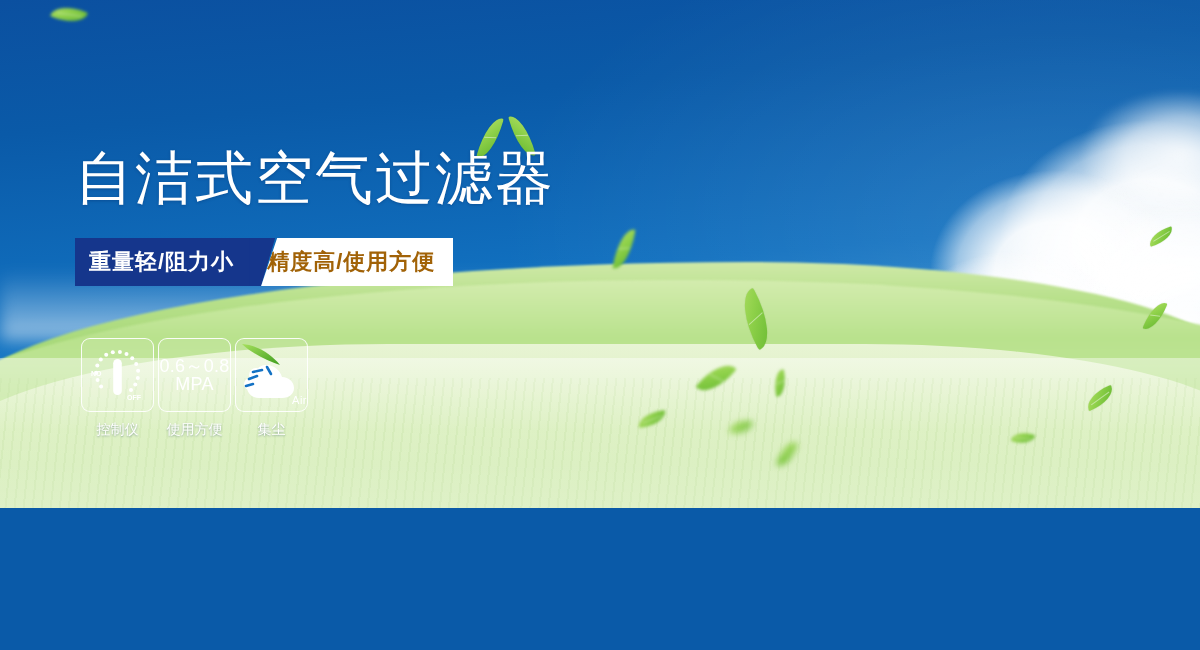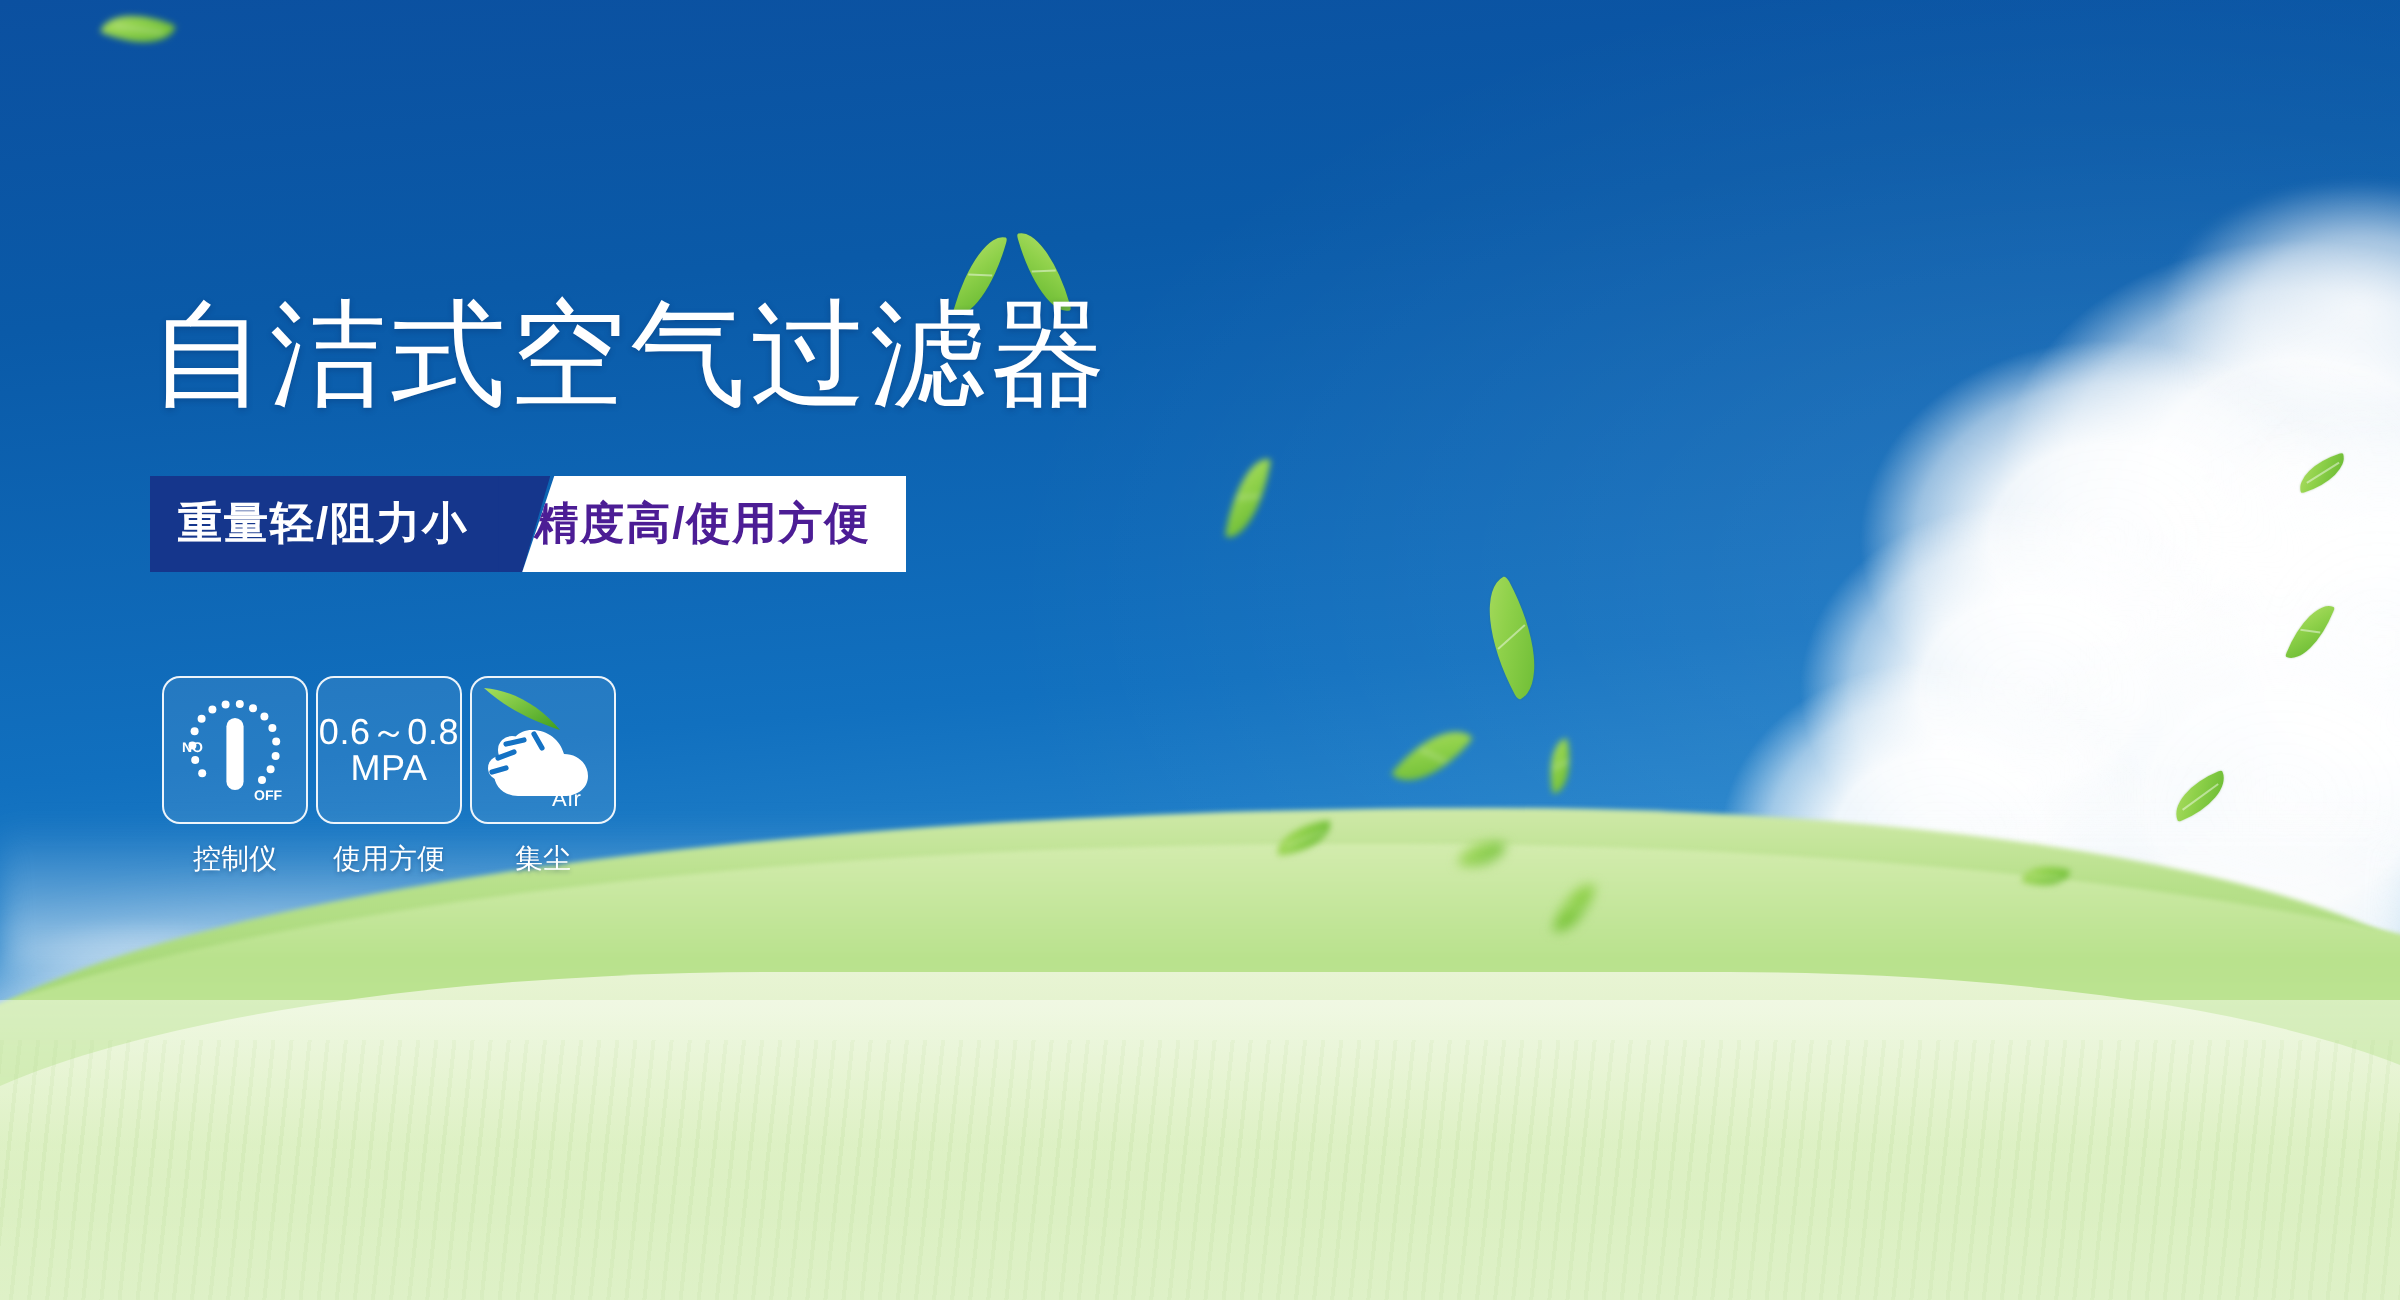--- a/index.html
+++ b/index.html
@@ -4,21 +4,21 @@
 <style>
   * { margin:0; padding:0; box-sizing:border-box; }
   html,body { width:1200px; height:650px; overflow:hidden; }
   body {
     font-family:"Liberation Sans","DejaVu Sans",sans-serif;
     background:#0a5aa8;
   }
 
   #banner {
     position:relative;
-    width:1200px; height:650px;
+    width:1200px; height:508px;
     overflow:hidden;
     background:
       radial-gradient(ellipse 900px 520px at 88% 46%, rgba(255,255,255,0.10) 0%, rgba(255,255,255,0) 62%),
       linear-gradient(175deg, #0b50a0 0%, #0a5aa8 22%, #1170bf 52%, #2f8ed2 74%, #7db9e0 88%, #bcd9ea 100%);
   }
 
   
   .scene { position:absolute; inset:0; pointer-events:none; }
 
   .cloudmass {
@@ -117,21 +117,21 @@
   }
   .sub-wedge {
     width:26px;
     background:linear-gradient(to bottom right, #15368c 0 50%, transparent 50% 100%);
     background:#15368c;
     clip-path:polygon(0 0, 100% 0, 46% 100%, 0 100%);
     margin-left:-1px;
   }
   .sub-right {
     background:#ffffff;
-    color:#4c1d95;
+    color:#a16207;
     font-size:22px; font-weight:bold;
     letter-spacing:1px;
     display:flex; align-items:center;
     padding:0 18px 0 6px;
     margin-left:-14px;
     clip-path:polygon(16px 0, 100% 0, 100% 100%, 0 100%);
   }
 
   
   .features {
@@ -157,21 +157,21 @@
   .flabel {
     margin-top:9px;
     color:#ffffff;
     font-size:14px;
     white-space:nowrap;
     text-shadow:0 1px 2px rgba(0,40,90,.35);
   }
   .fbox svg { display:block; }
   .air-word {
     position:absolute; bottom:5px; left:0; right:0;
-    text-align:center; color:#ffffff; font-size:11px; letter-spacing:.5px;padding-left:24px;
+    text-align:right; color:#ffffff; font-size:11px; letter-spacing:.5px;padding-left:24px;
   }
 </style>
 </head>
 <body>
 
 <div id="banner">
 
   <div class="scene">
 
     <div class="cloudmass" style="left:1000px; top:120px; width:300px; height:230px;"></div>

